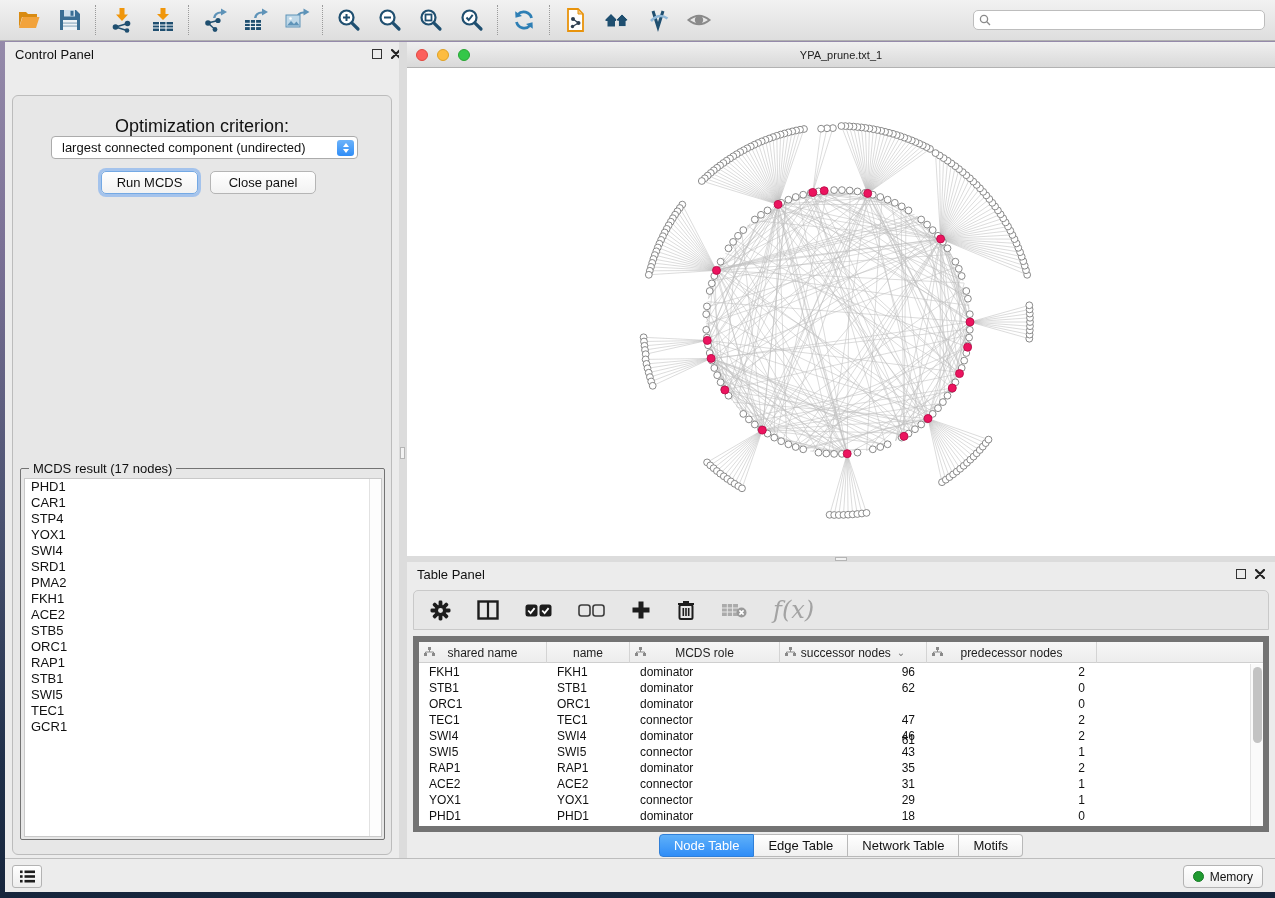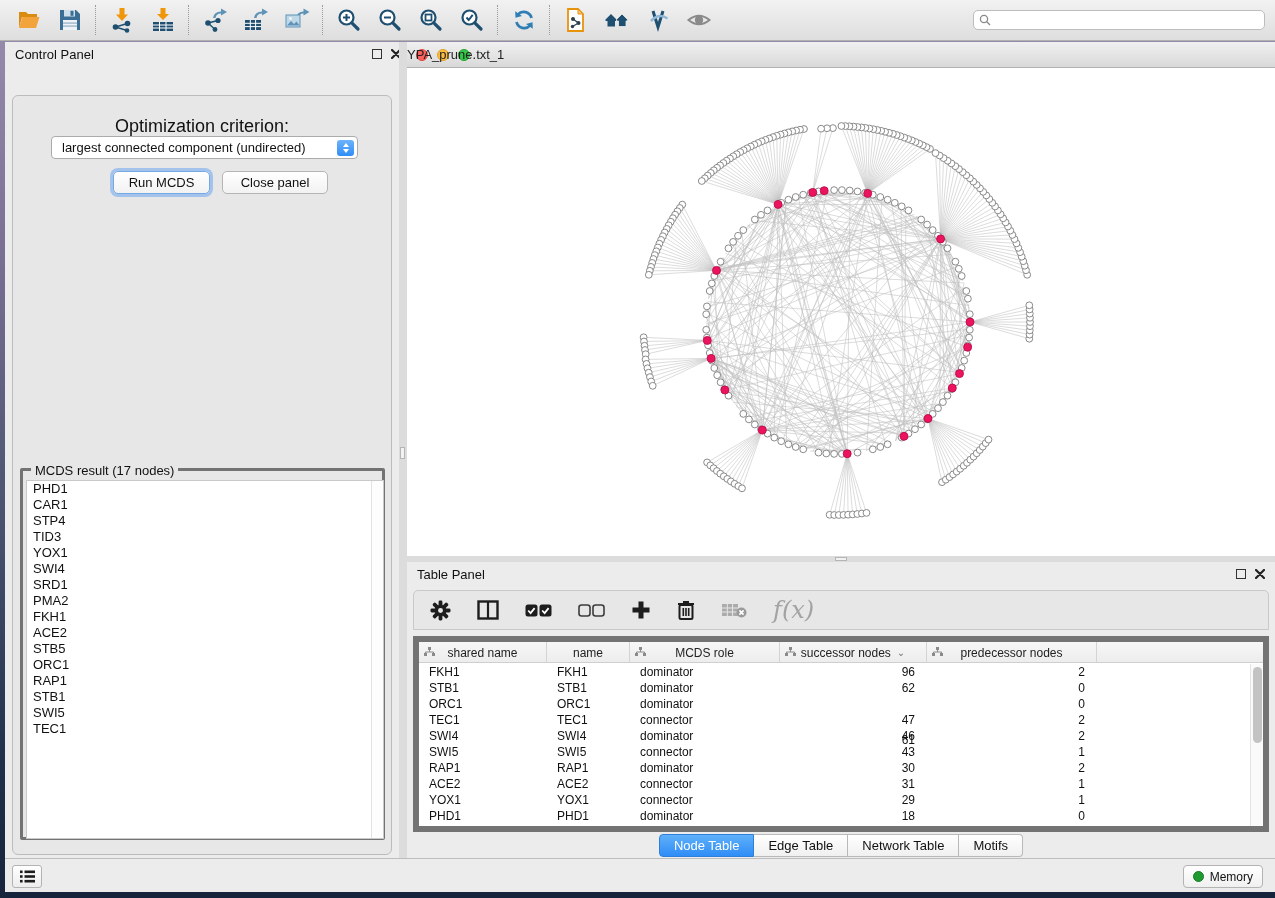--- a/index.html
+++ b/index.html
@@ -42,46 +42,46 @@
   #opt-select { position:absolute; left:38px; top:40px; width:307px; height:23px; background:#fff;
     border:1px solid #ababab; border-radius:4px; display:flex; align-items:center;
     padding-left:10px; font-size:13px; cursor:default; }
   #opt-stepper { position:absolute; right:3px; top:2.5px; width:17px; height:16px; border-radius:3px;
     background:linear-gradient(#6db3fa,#2f8df7); display:flex; flex-direction:column;
     align-items:center; justify-content:center; gap:2px; }
   .arr-up { width:0; height:0; border-left:3.5px solid transparent; border-right:3.5px solid transparent; border-bottom:4px solid #fff; }
   .arr-dn { width:0; height:0; border-left:3.5px solid transparent; border-right:3.5px solid transparent; border-top:4px solid #fff; }
   .push-btn { position:absolute; height:23px; background:linear-gradient(#ffffff,#f2f2f2);
     border:1px solid #b5b5b5; border-radius:5px; font-size:13px; display:flex;
-    align-items:center; justify-content:center; cursor:default;margin-left:12px; }
+    align-items:center; justify-content:center; cursor:default; }
   #run-btn { left:88px; top:75px; width:97px; border-color:#74a9e4; box-shadow:0 0 0 3px rgba(110,165,240,.55); }
   #closepanel-btn { left:197px; top:75px; width:106px; }
   #mcds-fieldset { position:absolute; left:7px; top:372px; width:365px; height:372px;
-    border:3px solid #737373; border-radius:2px; }
+    border:1px solid #737373; border-radius:2px; }
   #mcds-legend { position:absolute; left:8px; top:-8px; background:#e7e7e7; padding:0 4px; font-size:13px; }
   #mcds-list { position:absolute; left:3px; top:9px; width:358px; height:359px; background:#fff;
     border:1px solid #c9c9c9; overflow:hidden; }
   #mcds-scroll { position:absolute; right:0; top:0; width:12px; height:100%; background:#fdfdfd; border-left:1px solid #e2e2e2; }
   .mcds-item { height:16px; line-height:16px; padding-left:6px; font-size:13px; }
 
   
   #v-splitter { position:absolute; left:399px; top:42px; width:8px; height:816px; background:#dcdcdc; }
   #v-grip { position:absolute; left:1px; top:405px; width:5px; height:12px; background:#f2f2f2; border:1px solid #b5b5b5; }
   #h-splitter { position:absolute; left:407px; top:556px; width:868px; height:6px; background:#dcdcdc; }
   #h-grip { position:absolute; left:428px; top:1px; width:12px; height:4px; background:#f2f2f2; border:1px solid #b5b5b5; }
 
   
   #network-window { position:absolute; left:407px; top:42px; width:868px; height:514px; }
   #nw-titlebar { height:26px; background:linear-gradient(#f0f0f0,#d9d9d9); border-bottom:1px solid #b2b2b2;
     display:flex; align-items:center; position:relative; }
   .tl { width:12px; height:12px; border-radius:50%; margin-left:9px; }
   .tl.red { background:#fc605c; border:1px solid #e1483f; }
   .tl.yellow { background:#fdbc40; border:1px solid #dfa123; }
   .tl.green { background:#34c749; border:1px solid #27a533; }
-  #nw-title { position:absolute; left:0; width:100%; text-align:left; font-size:13px; color:#222; }
+  #nw-title { position:absolute; left:0; width:100%; text-align:center; font-size:11px; color:#222; }
   #nw-canvas { width:868px; height:488px; background:#fff; }
 
   
   #table-panel { position:absolute; left:407px; top:562px; width:868px; height:296px; background:#ececec; }
   #tp-toolbar { position:absolute; left:6px; top:28px; width:856px; height:40px;
     background:#e7e7e7; border:1px solid #c9c9c9; border-radius:5px 5px 0 0;
     display:flex; align-items:center; padding-left:16px; gap:26px; }
   .tp-icon { display:flex; align-items:center; justify-content:center; cursor:default; }
   .tp-icon svg { display:block; }
   #fx-label { font-family:"DejaVu Serif", serif; font-style:italic; font-size:24px; color:#a3a3a3; }
@@ -299,33 +299,33 @@
         </span>
     </div>
     <div class="push-btn" id="run-btn">Run MCDS</div>
     <div class="push-btn" id="closepanel-btn">Close panel</div>
     <div id="mcds-fieldset">
       <span id="mcds-legend">MCDS result (17 nodes)</span>
       <div id="mcds-list">
         <div class="mcds-item">PHD1</div>
           <div class="mcds-item">CAR1</div>
           <div class="mcds-item">STP4</div>
-          <div class="mcds-item">TID3</div>
           <div class="mcds-item">YOX1</div>
           <div class="mcds-item">SWI4</div>
           <div class="mcds-item">SRD1</div>
           <div class="mcds-item">PMA2</div>
           <div class="mcds-item">FKH1</div>
           <div class="mcds-item">ACE2</div>
           <div class="mcds-item">STB5</div>
           <div class="mcds-item">ORC1</div>
           <div class="mcds-item">RAP1</div>
           <div class="mcds-item">STB1</div>
           <div class="mcds-item">SWI5</div>
           <div class="mcds-item">TEC1</div>
+          <div class="mcds-item">GCR1</div>
           <div id="mcds-scroll"></div>
       </div>
     </div>
   </div>
 </div>
 
 <div id="v-splitter">
     <div id="v-grip"></div>
   </div>
 
@@ -1203,21 +1203,21 @@
           <div class="tcell" style="left: 0px; width: 128px;">SWI5</div>
           <div class="tcell" style="left: 128px; width: 83px;">SWI5</div>
           <div class="tcell" style="left: 211px; width: 150px;">connector</div>
           <div class="tcell num" style="left: 361px; width: 147px;">43</div>
           <div class="tcell num" style="left: 508px; width: 170px;">1</div>
         </div>
         <div class="trow" style="top: 96px;">
           <div class="tcell" style="left: 0px; width: 128px;">RAP1</div>
           <div class="tcell" style="left: 128px; width: 83px;">RAP1</div>
           <div class="tcell" style="left: 211px; width: 150px;">dominator</div>
-          <div class="tcell num" style="left: 361px; width: 147px;">30</div>
+          <div class="tcell num" style="left: 361px; width: 147px;">35</div>
           <div class="tcell num" style="left: 508px; width: 170px;">2</div>
         </div>
         <div class="trow" style="top: 112px;">
           <div class="tcell" style="left: 0px; width: 128px;">ACE2</div>
           <div class="tcell" style="left: 128px; width: 83px;">ACE2</div>
           <div class="tcell" style="left: 211px; width: 150px;">connector</div>
           <div class="tcell num" style="left: 361px; width: 147px;">31</div>
           <div class="tcell num" style="left: 508px; width: 170px;">1</div>
         </div>
         <div class="trow" style="top: 128px;">

